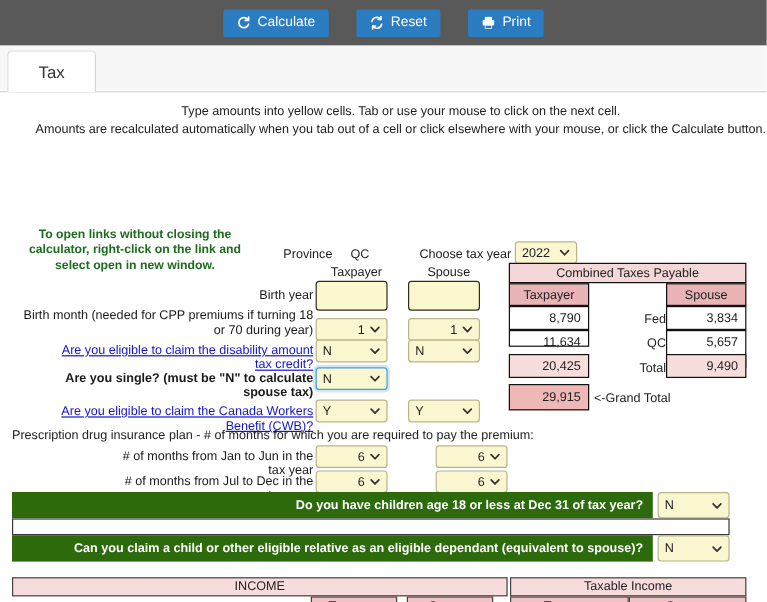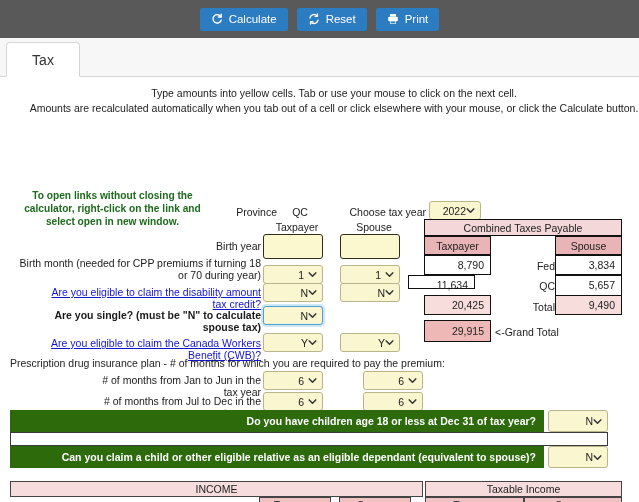--- a/index.html
+++ b/index.html
@@ -15,21 +15,21 @@
     font-size: 11px;
     color: #222;
   }
   
   .toolbar {
     height: 38px;
     background: #595959;
     display: flex;
     align-items: center;
     justify-content: center;
-    gap: 9px;
+    gap: 23px;
   }
   .tbtn {
     background: #2b7cc0;
     color: #ffffff;
     border: none;
     border-radius: 2px;
     height: 23px;
     padding: 0 11px;
     display: inline-flex;
     align-items: center;
@@ -88,21 +88,21 @@
     padding: 0 5px;
     font-size: 10.5px;
     color: #222;
     cursor: pointer;
     height: 19px;
   }
   .sel.focused {
     border: 1px solid #4a9fd4;
     box-shadow: 0 0 0 2px #cfe6f5;
   }
-  .sel .cv { flex: 1; text-align: right; }
+  .sel .cv { flex: 1; text-align: left; }
   .sel .cv.right { text-align: right; padding-right: 4px; }
   .caret { width: 9px; height: 9px; flex: none; }
 
   .inp {
     background: #fbf8d0;
     border: 1px solid #2e2e1c;
     border-radius: 3px;
     box-sizing: border-box;
     height: 21px;
     text-align: right;
@@ -307,21 +307,21 @@
         <path d="M1.4 3.2 L5 7 L8.6 3.2" stroke="#333" stroke-width="1.6" fill="none" stroke-linecap="round" stroke-linejoin="round"></path>
       </svg>
   </div>
 
   <div class="abs ctp-title" style="left:424px; top:142px; width:198px;">Combined Taxes Payable</div>
 
   <div class="abs ctp-head" style="left:424px; top:159px; width:67px;">Taxpayer</div>
   <div class="abs ctp-head" style="left:555px; top:159px; width:67px;">Spouse</div>
 
   <div class="abs cell" style="left:424px; top:178px; width:67px; height:20px; line-height:19px;">8,790</div>
-  <div class="abs cell" style="left:408px; top:198px; width:67px; height:14px; line-height:19px;">11,634</div>
+  <div class="abs cell" style="left:424px; top:198px; width:67px; height:14px; line-height:19px;">11,634</div>
   <div class="abs cell tot" style="left:424px; top:218px; width:67px; height:20px; line-height:19px;">20,425</div>
   <div class="abs cell grand" style="left:424px; top:243px; width:67px; height:22px; line-height:21px;">29,915</div>
 
   <div class="abs midlbl" style="left:491px; top:183px; width:64px;">Fed</div>
   <div class="abs midlbl" style="left:491px; top:203px; width:64px;">QC</div>
   <div class="abs midlbl" style="left:491px; top:224px; width:64px;">Total</div>
   <div class="abs" style="left:495px; top:249px; font-size:10.5px;">&lt;-Grand Total</div>
 
   <div class="abs cell" style="left:555px; top:178px; width:67px; height:20px; line-height:19px;">3,834</div>
   <div class="abs cell" style="left:555px; top:198px; width:67px; height:32px; line-height:19px;">5,657</div>

